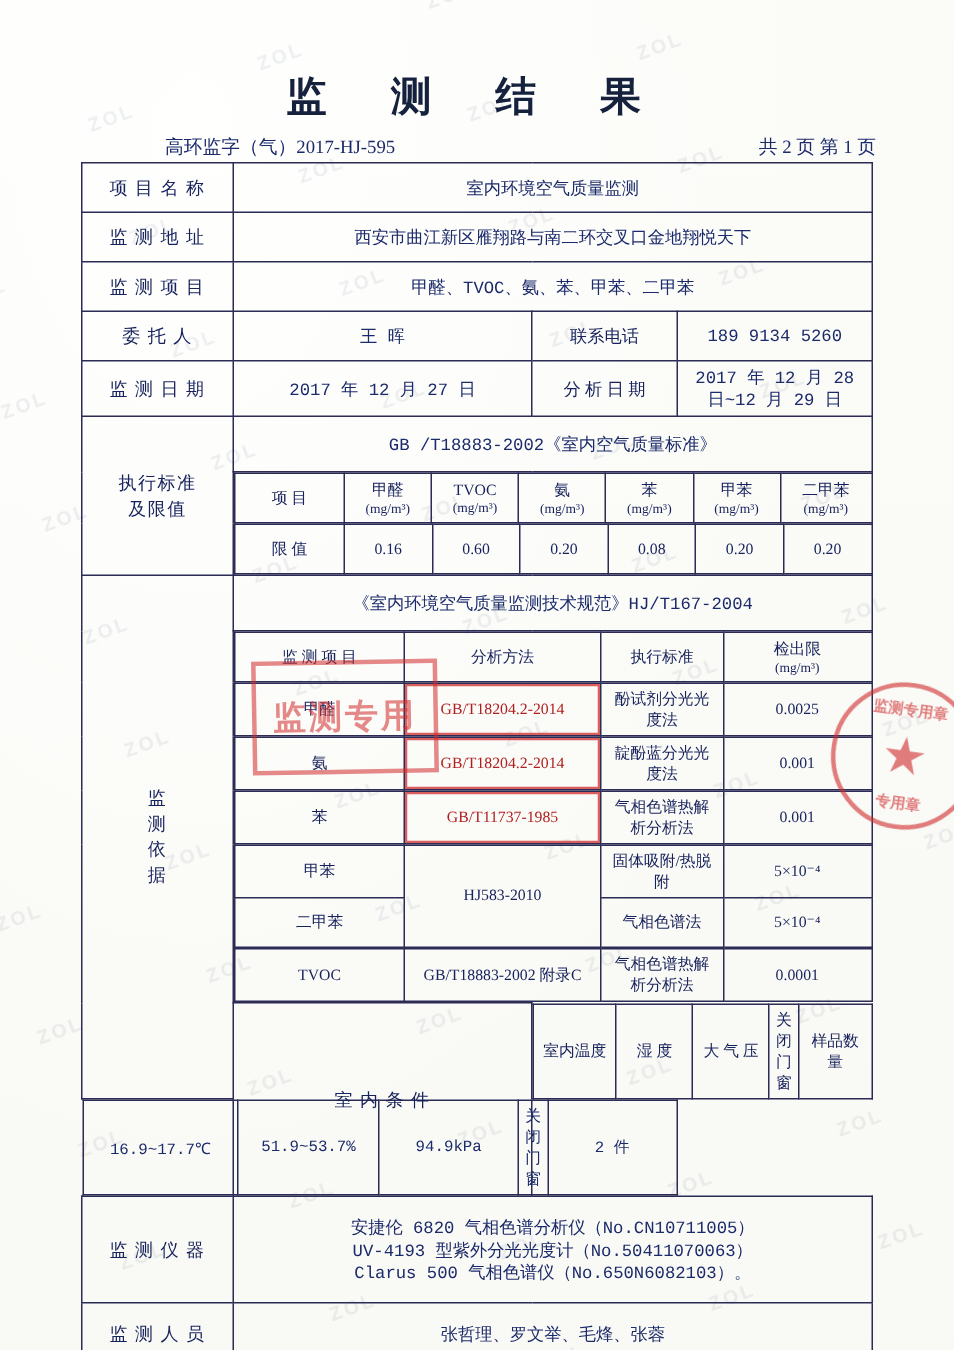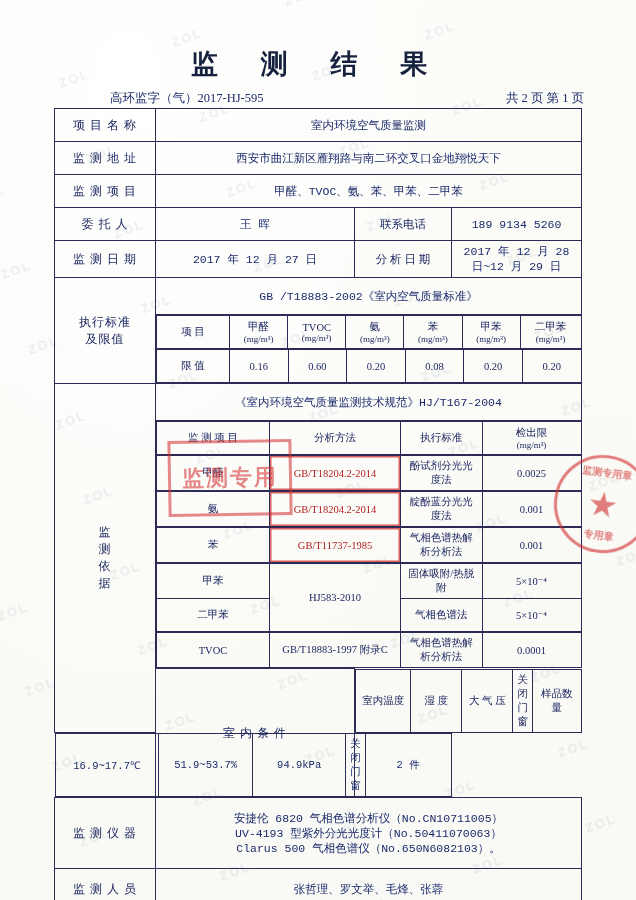--- a/index.html
+++ b/index.html
@@ -357,21 +357,21 @@
         </tbody>
             </table>
       </td>
     </tr>
     <tr>
       <td colspan="3" style="padding:0;border:none">
         <table class="nested">
           <tbody>
                 <tr>
             <td style="width:104px">TVOC</td>
-            <td style="width:122px">GB/T18883-1997 附录C</td>
+            <td style="width:122px">GB/T18883-2002 附录C</td>
             <td>气相色谱热解析分析法</td>
             <td style="width:90px">0.0001</td>
           </tr>
         </tbody>
             </table>
       </td>
     </tr>
 
     <tr>
       <td class="lbl" rowspan="2">室 内 条 件</td>

